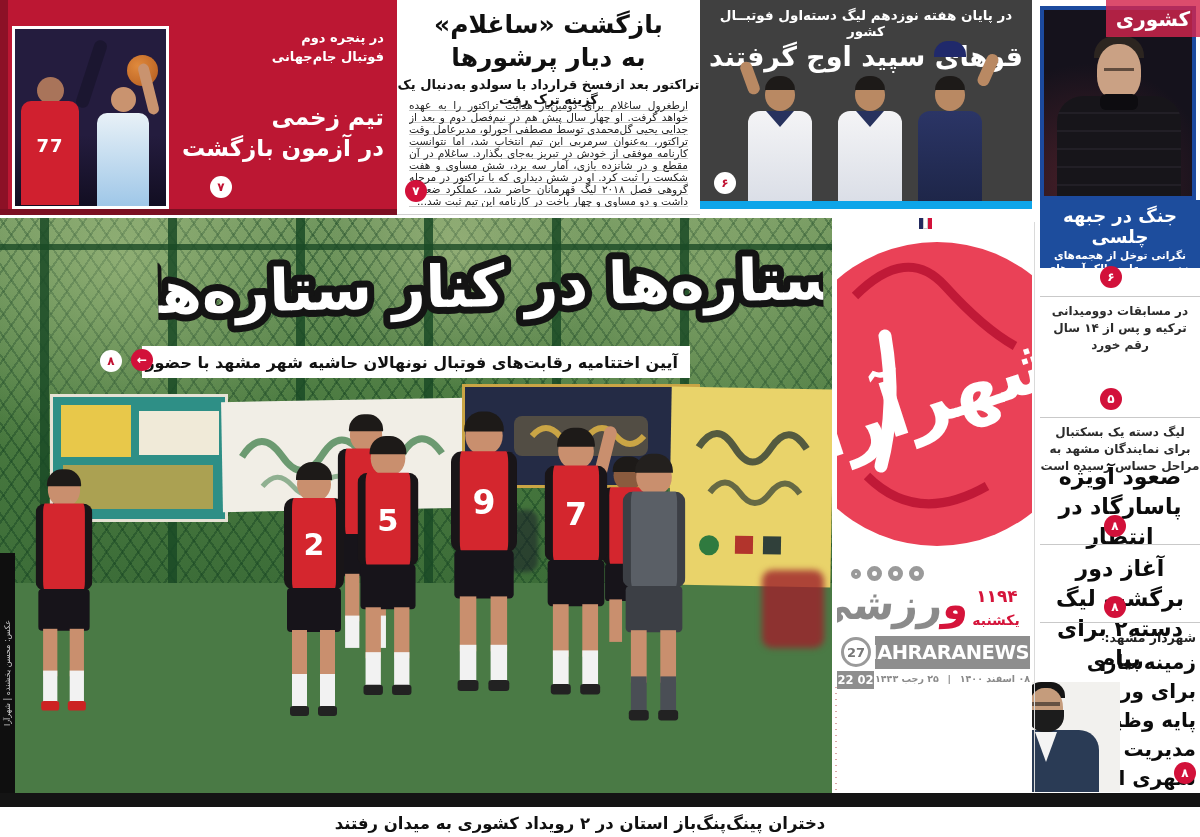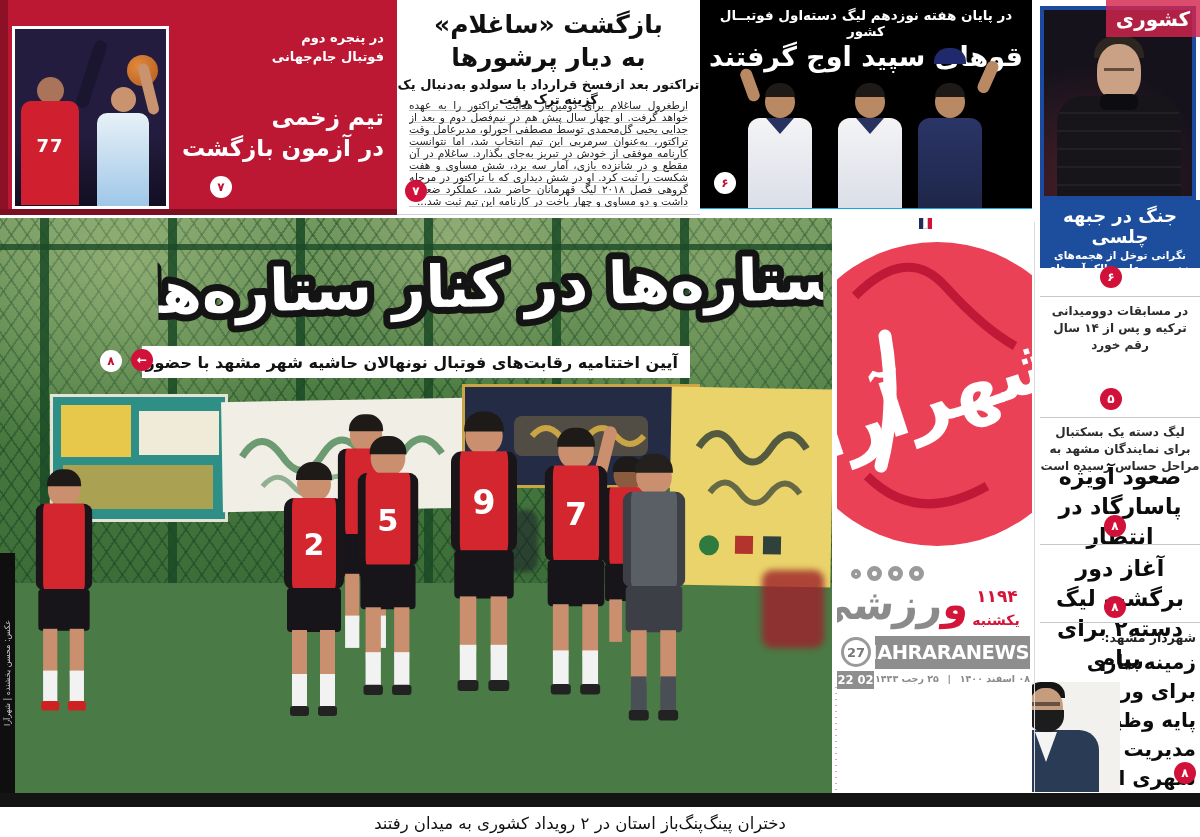--- a/index.html
+++ b/index.html
@@ -33,21 +33,21 @@
 
   
   .white-box{left:397px;top:0;width:303px;height:215px;background:#fff;border-bottom:1px solid #cfcfcf;}
   .white-box .head{margin-top:8px;text-align:center;font-weight:bold;font-size:25px;line-height:33px;color:#101010;}
   .white-box .sub{margin-top:3px;text-align:center;font-weight:bold;font-size:13px;color:#141414;}
   .white-box .body{position:absolute;left:12px;right:12px;top:99px;height:108px;font-size:10.6px;line-height:12px;
                    color:#232323;text-align:justify;overflow:hidden;
                    background:repeating-linear-gradient(to bottom,transparent 0 11px,#c9c9c9 11px 12px);}
 
   
-  .green-box{left:700px;top:0;width:332px;height:209px;background:#000000;border-bottom:1px solid #0ea5e9;overflow:hidden;}
+  .green-box{left:700px;top:0;width:332px;height:209px;background:#404040;border-bottom:8px solid #0ea5e9;overflow:hidden;}
   .green-box .kicker{margin-top:7px;text-align:center;color:#fff;font-weight:bold;font-size:13.5px;}
   .green-box .head{margin-top:2px;text-align:center;color:#fff;font-weight:bold;font-size:27px;}
   .gplayer{position:absolute;bottom:-6px;}
   .gp-head{width:30px;height:32px;border-radius:50%;background:#b98963;margin:0 auto;position:relative;}
   .gp-head:before{content:"";position:absolute;left:0;top:-3px;width:100%;height:14px;border-radius:14px 14px 0 0;background:#1d1a18;}
   .gp-body{width:64px;height:96px;border-radius:12px 12px 0 0;background:linear-gradient(#f4f4f6,#d9dde6);position:relative;}
   .gp-body:before{content:"";position:absolute;left:50%;top:0;transform:translateX(-50%);
                   border-left:14px solid transparent;border-right:14px solid transparent;border-top:16px solid #27325e;}
   .gp-navy .gp-body{background:linear-gradient(#2b3566,#1d2547);}
   .gp-navy .gp-body:before{display:none;}
@@ -153,21 +153,21 @@
           background:#fff;color:#777;font-weight:bold;font-size:13px;display:flex;align-items:center;justify-content:center;direction:ltr;}
   .timebox{position:absolute;left:0;top:453px;width:37px;height:18px;background:#8e8e8e;color:#fff;font-weight:bold;
            font-size:11.5px;display:flex;align-items:center;justify-content:center;direction:ltr;}
   .datesrow{position:absolute;left:38px;top:455px;width:155px;display:flex;justify-content:space-between;
             font-size:9.5px;color:#8a8a8a;font-weight:bold;}
 
   
   .blackbar{left:0;top:793px;width:1200px;height:14px;background:#141414;}
   .redbar{position:absolute;top:815px;height:22px;background:#b01631;color:#fff;font-weight:bold;font-size:12px;
           display:flex;align-items:center;justify-content:center;border-radius:2px;}
-  .bot-head{left:320px;top:814px;width:520px;text-align:center;font-size:16.5px;font-weight:normal;color:#101010;}
+  .bot-head{left:320px;top:814px;width:520px;text-align:center;font-size:16.5px;font-weight:bold;color:#101010;}
 </style>
 </head>
 <body>
 
 <div id="page">
 
   <div class="abs red-box">
     <div class="edge"></div>
     <div class="bb-photo">
       <div class="bbp-arm"></div>

